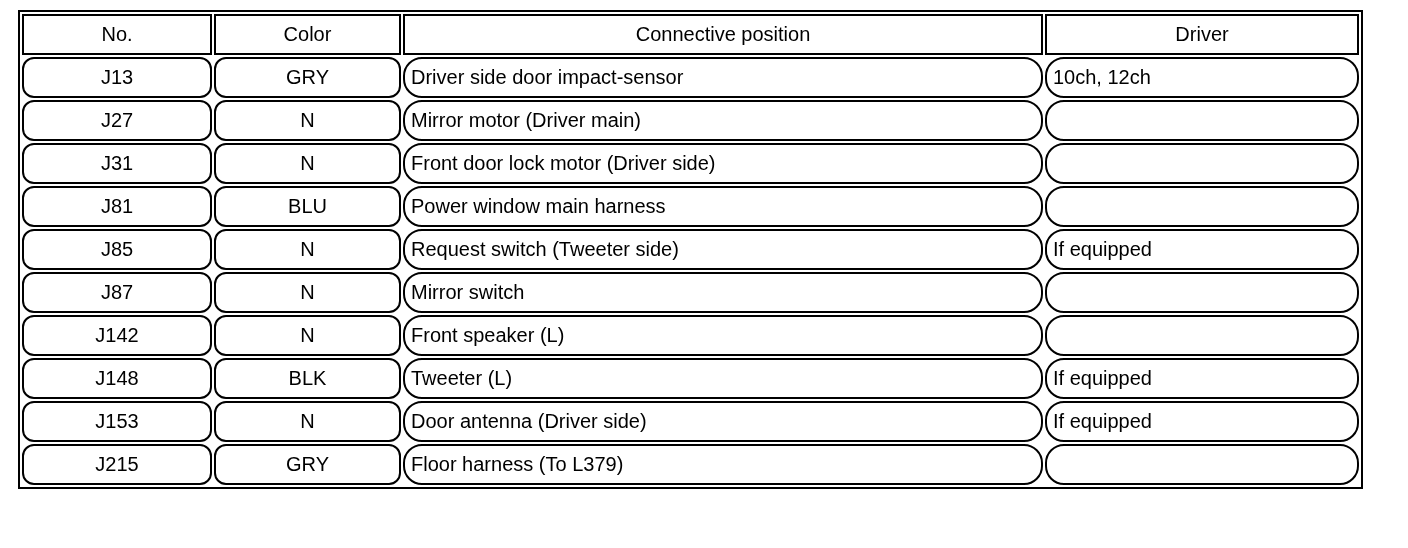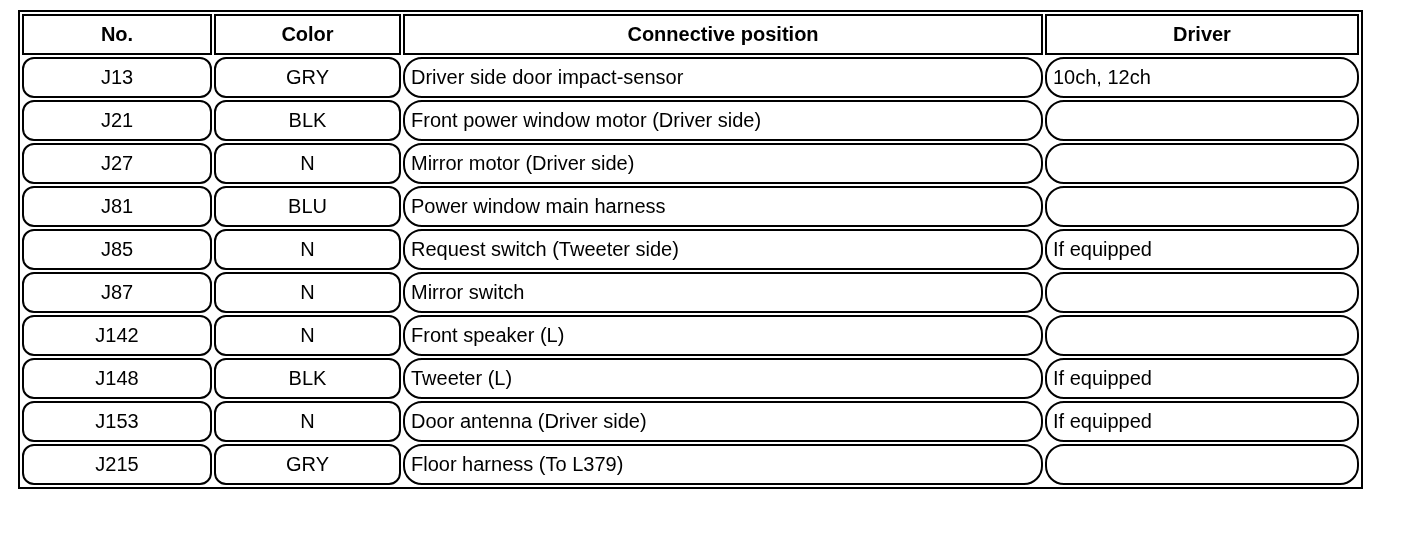--- a/index.html
+++ b/index.html
@@ -30,21 +30,21 @@
     height: 37px;
     padding: 0 6px;
     font-size: 20px;
     color: #000000;
     background: #ffffff;
     overflow: hidden;
     white-space: nowrap;
     box-sizing: content-box;
   }
   table.connector-table th {
-    font-weight: bold;
+    font-weight: normal;
     text-align: center;
     margin-left: 48px;
   }
   td.align-center { text-align: center; border-radius: 12px; }
   td.align-left { text-align: left; border-radius: 19px; }
 </style>
 </head>
 <body>
 
 <div class="table-wrap">
@@ -64,29 +64,29 @@
         </tr>
     </thead>
     <tbody>
         <tr>
           <td class="align-center">J13</td>
           <td class="align-center">GRY</td>
           <td class="align-left">Driver side door impact-sensor</td>
           <td class="align-left">10ch, 12ch</td>
         </tr>
         <tr>
-          <td class="align-center">J21</td>
-          <td class="align-center">BLK</td>
-          <td class="align-left">Front power window motor (Driver side)</td>
+          <td class="align-center">J27</td>
+          <td class="align-center">N</td>
+          <td class="align-left">Mirror motor (Driver main)</td>
           <td class="align-left"></td>
         </tr>
         <tr>
-          <td class="align-center">J27</td>
+          <td class="align-center">J31</td>
           <td class="align-center">N</td>
-          <td class="align-left">Mirror motor (Driver side)</td>
+          <td class="align-left">Front door lock motor (Driver side)</td>
           <td class="align-left"></td>
         </tr>
         <tr>
           <td class="align-center">J81</td>
           <td class="align-center">BLU</td>
           <td class="align-left">Power window main harness</td>
           <td class="align-left"></td>
         </tr>
         <tr>
           <td class="align-center">J85</td>

